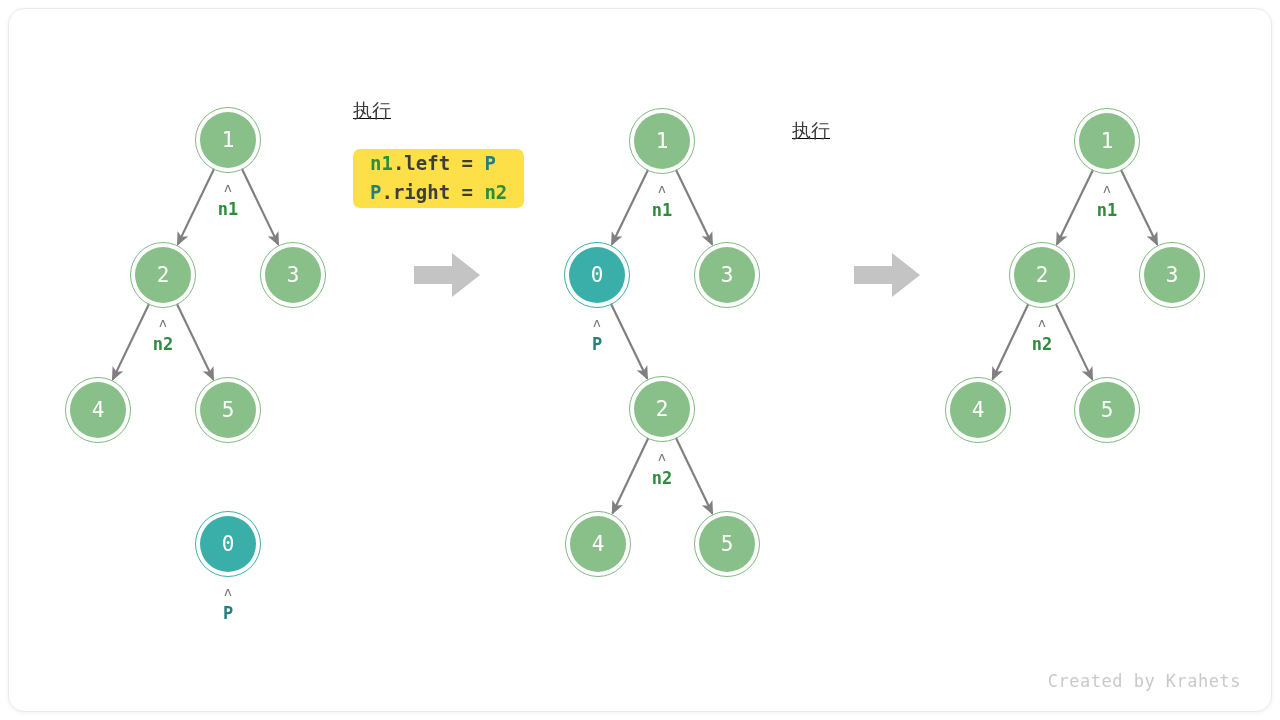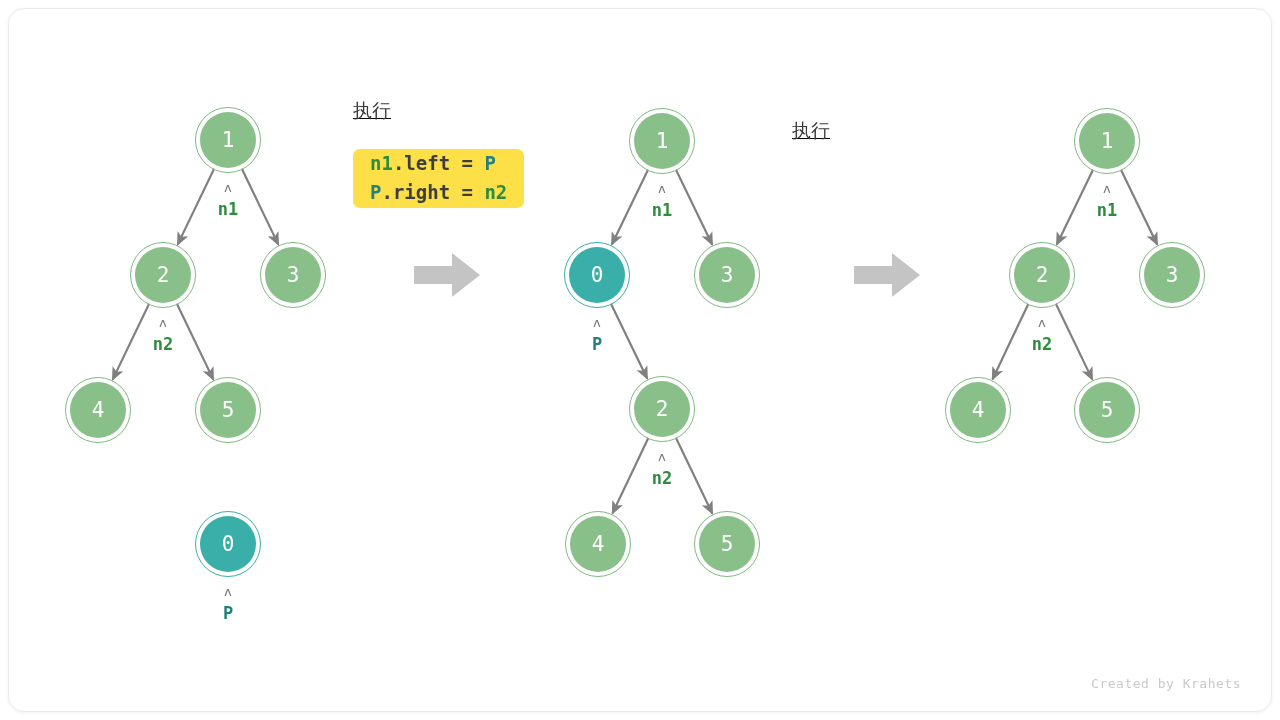--- a/index.html
+++ b/index.html
@@ -137,21 +137,21 @@
     width: 66px;
     height: 44px;
   }
 
   
   #watermark {
     position: absolute;
     right: 30px;
     bottom: 20px;
     font-family: "DejaVu Sans Mono", "Liberation Mono", monospace;
-    font-size: 13px;
+    font-size: 17px;
     color: #c9c9c9;
     letter-spacing: 0.5px;
     white-space: nowrap;
     text-align: center;
   }
 </style>
 </head>
 <body>
 
 <div id="canvas">

